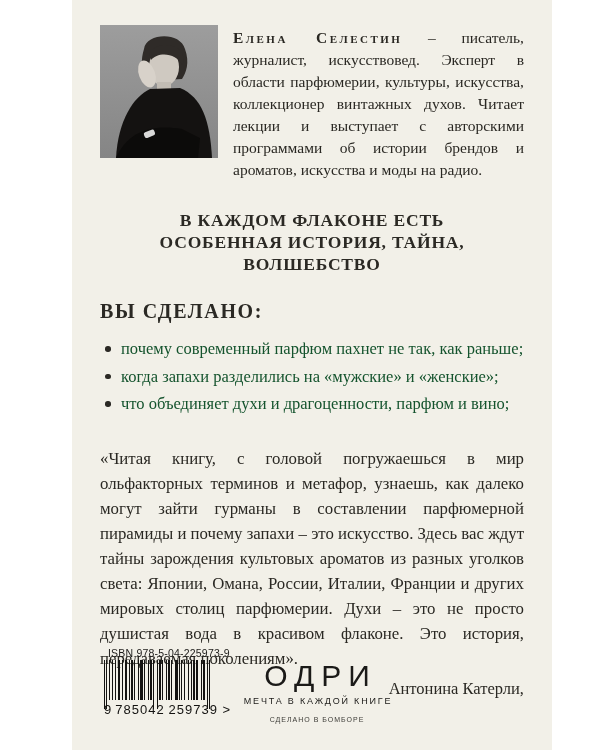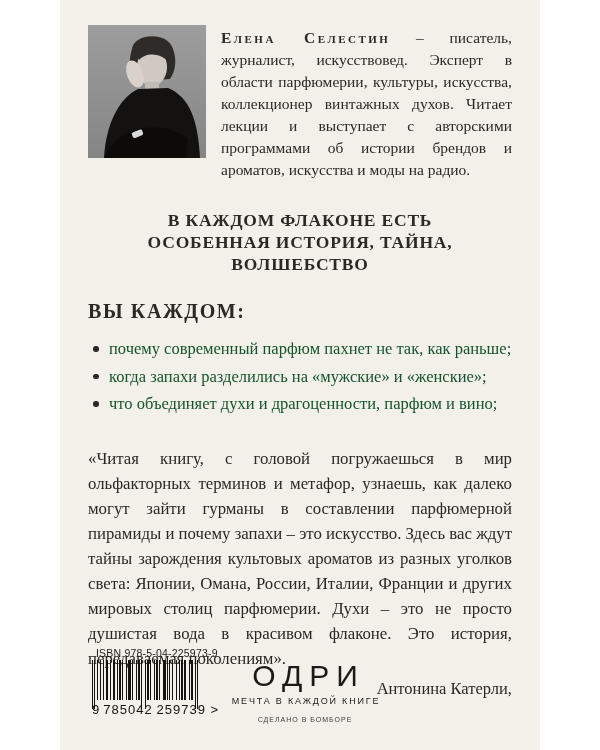--- a/index.html
+++ b/index.html
@@ -1,18 +1,18 @@
 <!DOCTYPE html>
 <html><head>
 <meta charset="utf-8">
 <style>
   html,body{margin:0;padding:0;}
   body{width:600px;height:750px;background:#ffffff;font-family:"Liberation Serif",serif;}
   .page{position:relative;width:600px;height:750px;background:#ffffff;overflow:hidden;}
-  .cover{position:absolute;left:60px;top:0;width:480px;height:750px;background:#f2f0e8;
+  .cover{position:absolute;left:72px;top:0;width:480px;height:750px;background:#f2f0e8;
          box-sizing:border-box;padding:25px 28px 0;color:#262522;}
 
   
   .author-section{display:flex;gap:15px;}
   .photo{width:118px;height:133px;flex:0 0 118px;overflow:hidden;}
   .photo svg{display:block;width:118px;height:133px;}
   .bio{margin:2px 0 0;flex:1;font-size:15.5px;line-height:22px;text-align:justify;color:#2a2823;}
   .author-name{font-weight:bold;font-variant:small-caps;letter-spacing:2.5px;}
 
   
@@ -80,21 +80,21 @@
         </svg>
       </div>
       <p class="bio"><span class="author-name">Елена Селестин</span><span> – писатель, журналист, искусствовед. Эксперт в области парфюмерии, культуры, искусства, коллекционер винтаж­ных духов. Читает лекции и выступает с ав­торскими программами об истории брендов и ароматов, искусства и моды на радио.</span></p>
     </div>
 
     <h1 class="tagline">
       <span>В КАЖДОМ ФЛАКОНЕ ЕСТЬ</span><br>
       <span>ОСОБЕННАЯ ИСТОРИЯ, ТАЙНА, ВОЛШЕБСТВО</span>
     </h1>
 
-    <h2 class="learn-heading">ВЫ КАЖДОМ:</h2>
+    <h2 class="learn-heading">ВЫ СДЕЛАНО:</h2>
 
     <ul class="learn-list">
       <li>почему современный парфюм пахнет не так, как раньше;</li>
       <li>когда запахи разделились на «мужские» и «женские»;</li>
       <li>что объединяет духи и драгоценности, парфюм и вино;</li>
     </ul>
 
     <p class="quote">«Читая книгу, с головой погружаешься в мир ольфакторных терминов и метафор, узнаешь, как далеко могут зайти гурма­ны в составлении парфюмерной пирамиды и почему запахи – это искусство. Здесь вас ждут тайны зарождения культовых ароматов из разных уголков света: Японии, Омана, России, Италии, Франции и других мировых столиц парфюмерии. Духи – это не просто душистая вода в красивом флаконе. Это история, передаваемая поколениям».</p>
 
     <div class="attribution">

